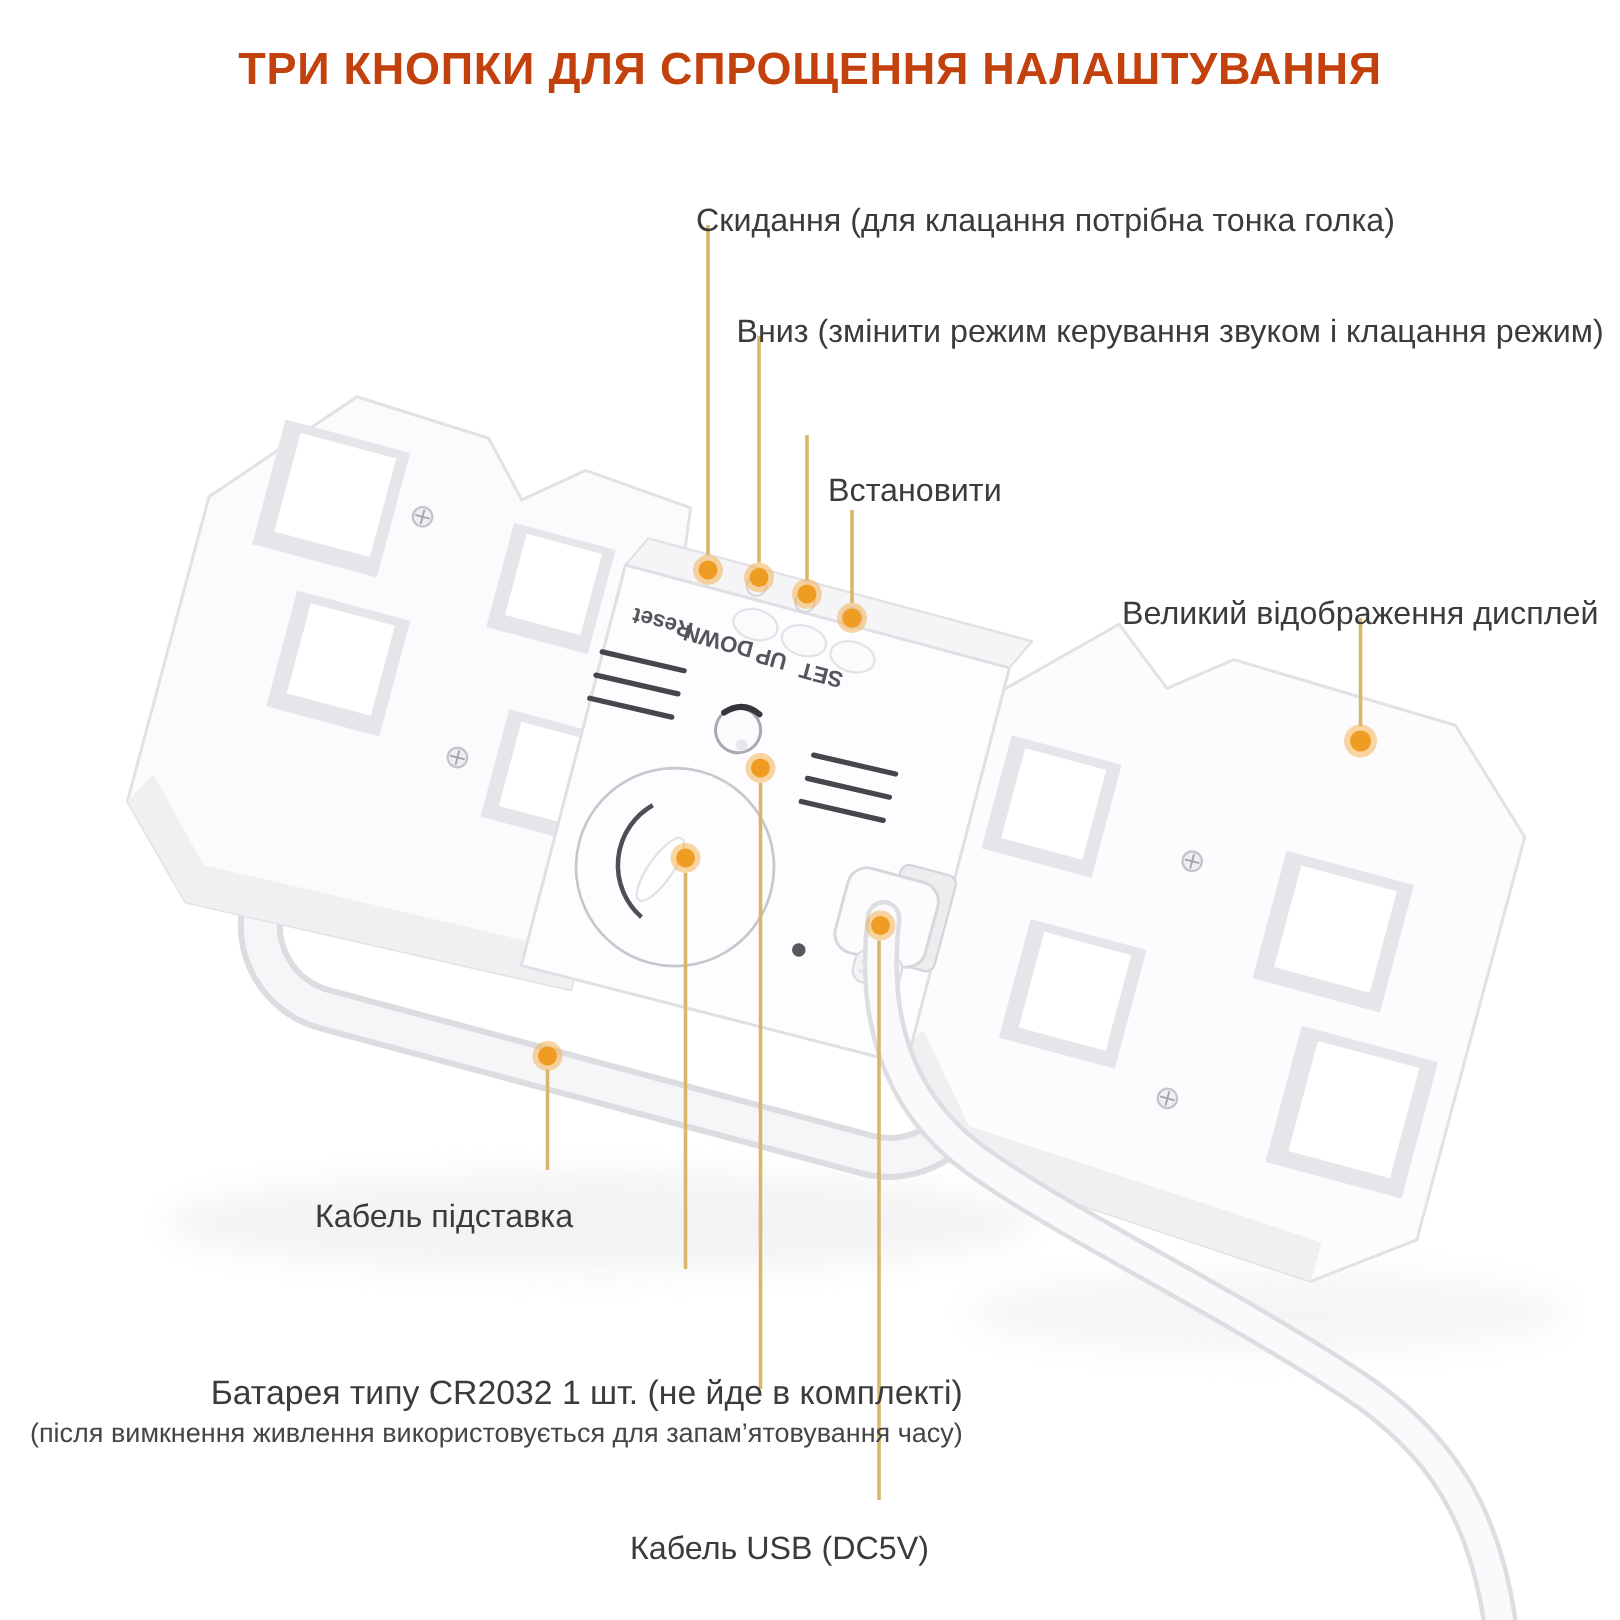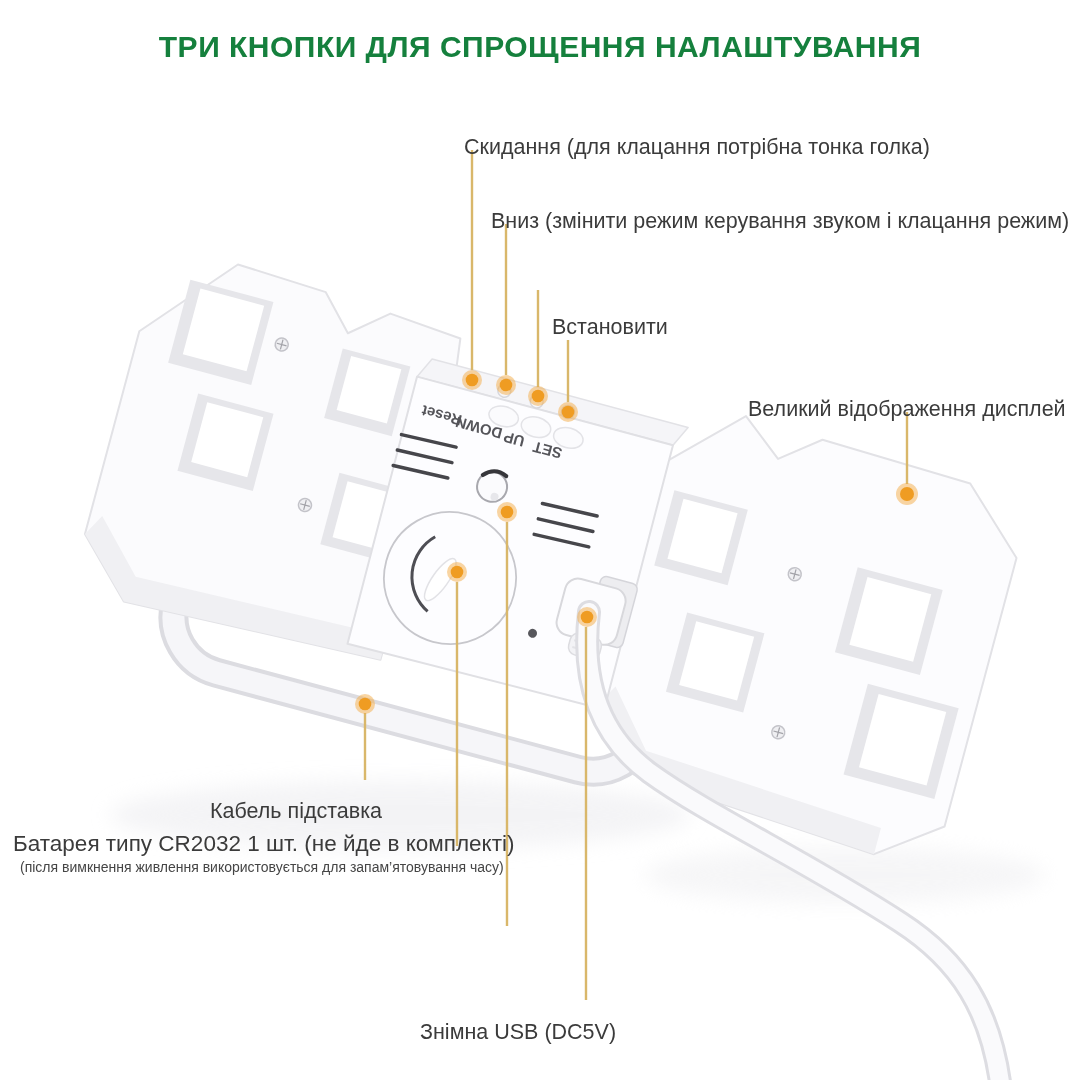--- a/index.html
+++ b/index.html
@@ -2,36 +2,36 @@
 <html><head>
 <meta charset="utf-8">
 <style>
   html,body{margin:0;padding:0;background:#fff;}
   .poster{
     position:relative;width:1080px;height:1080px;overflow:hidden;
     background:#ffffff;font-family:"Liberation Sans",sans-serif;
   }
   .title{
     position:absolute;left:0;top:30px;width:1080px;text-align:center;
-    font-size:30px;font-weight:bold;letter-spacing:.5px;color:#15803d;white-space:nowrap;
+    font-size:30px;font-weight:bold;letter-spacing:.5px;color:#c2410c;white-space:nowrap;
   }
   .scene{position:absolute;left:0;top:0;width:1080px;height:1080px;}
   .label{
     position:absolute;white-space:nowrap;color:#3b3b3b;
     font-size:21.5px;line-height:1.25;margin-top:16px;
   }
   .label-reset   {left:464px;top:118px;}
   .label-down    {left:491px;top:192px;}
   .label-up      {left:512px;top:258px;}
   .label-set     {left:552px;top:298px;}
   .label-display {left:748px;top:380px;}
   .label-stand   {left:210px;top:782px;}
-  .label-battery {left:13px;top:814px;}
+  .label-battery {left:13px;top:899px;text-align:right;}
   .label-battery .main{font-size:22.5px;}
-  .label-battery .sub{font-size:14px;color:#454545;margin-top:1px;padding-left:7px;}
+  .label-battery .sub{font-size:18px;color:#454545;margin-top:1px;padding-left:7px;}
   .label-wallhole{left:240px;top:929px;}
   .label-usb     {left:420px;top:1003px;}
 </style>
 </head>
 <body>
 
 <div class="poster">
 
   <div class="title">ТРИ КНОПКИ ДЛЯ СПРОЩЕННЯ НАЛАШТУВАННЯ</div>
 
@@ -223,15 +223,15 @@
 
   <div class="label label-reset">Скидання (для клацання потрібна тонка голка)</div>
   <div class="label label-down">Вниз (змінити режим керування звуком і клацання режим)</div>
   <div class="label label-set">Встановити</div>
   <div class="label label-display">Великий відображення дисплей</div>
   <div class="label label-stand">Кабель підставка</div>
   <div class="label label-battery">
     <div class="main">Батарея типу CR2032 1 шт. (не йде в комплекті)</div>
     <div class="sub">(після вимкнення живлення використовується для запам’ятовування часу)</div>
   </div>
-  <div class="label label-usb">Знімна USB (DC5V)</div>
+  <div class="label label-usb">Кабель USB (DC5V)</div>
 
 </div>
 
 </body></html>

